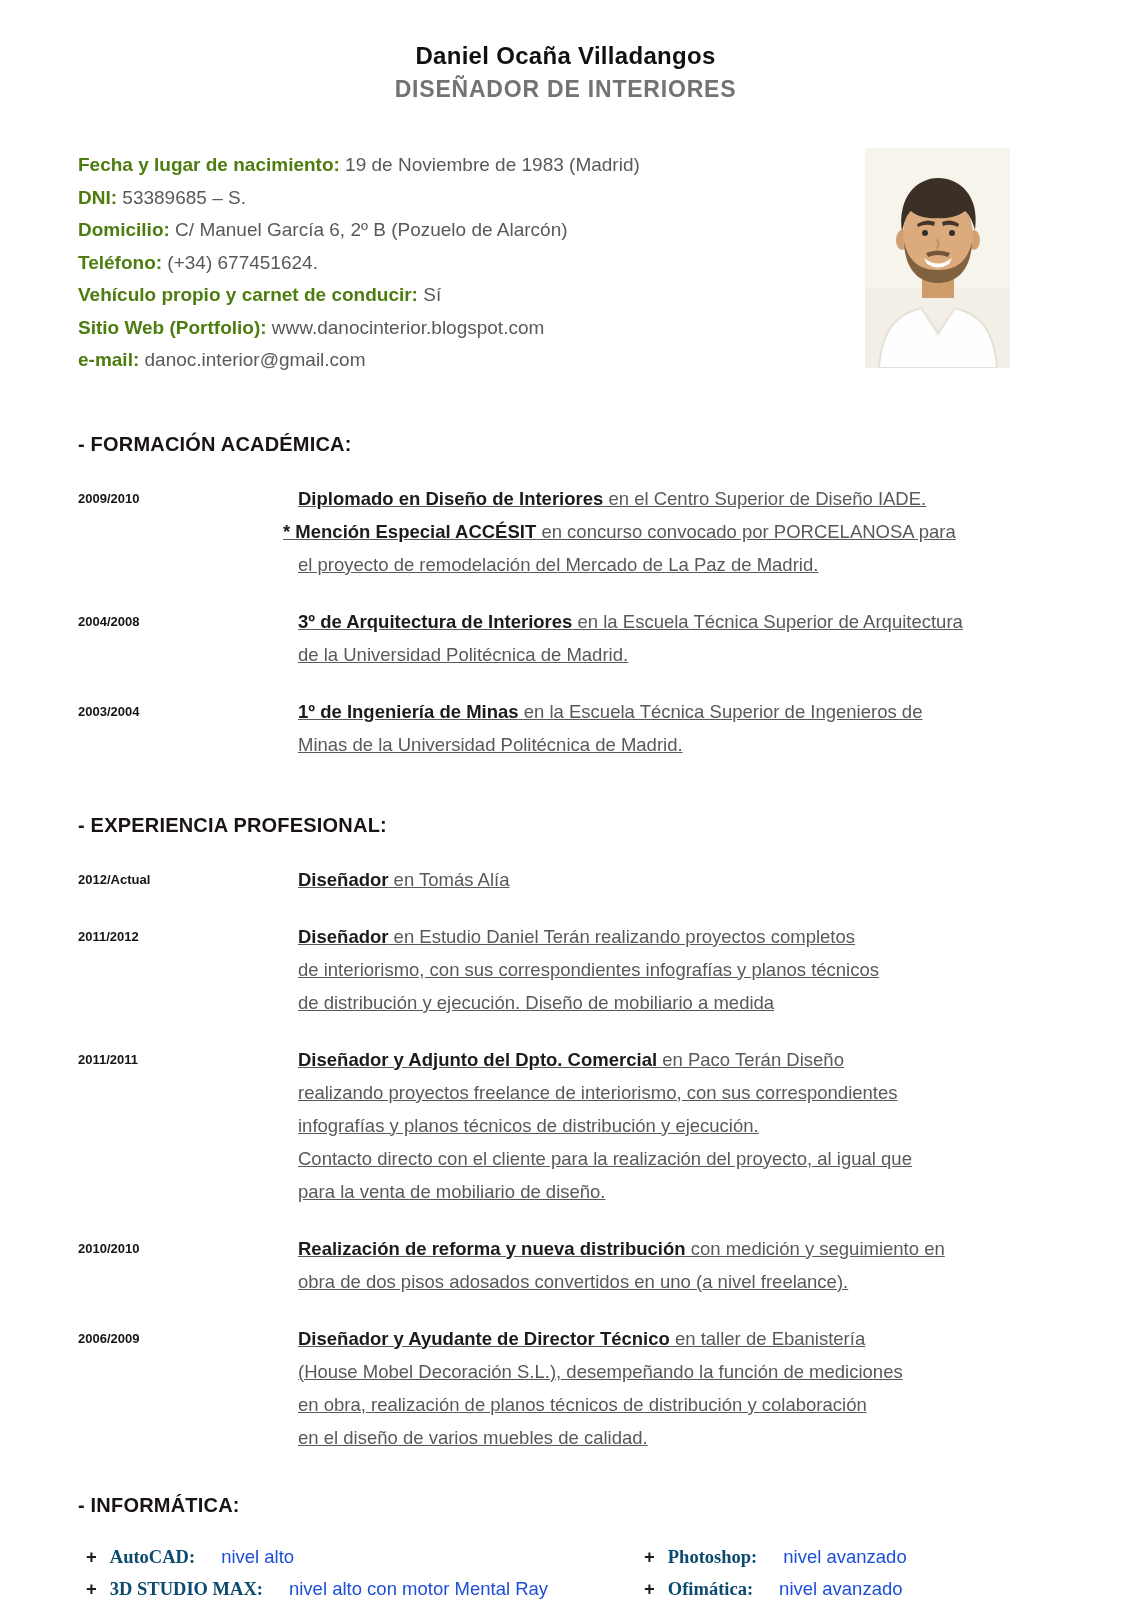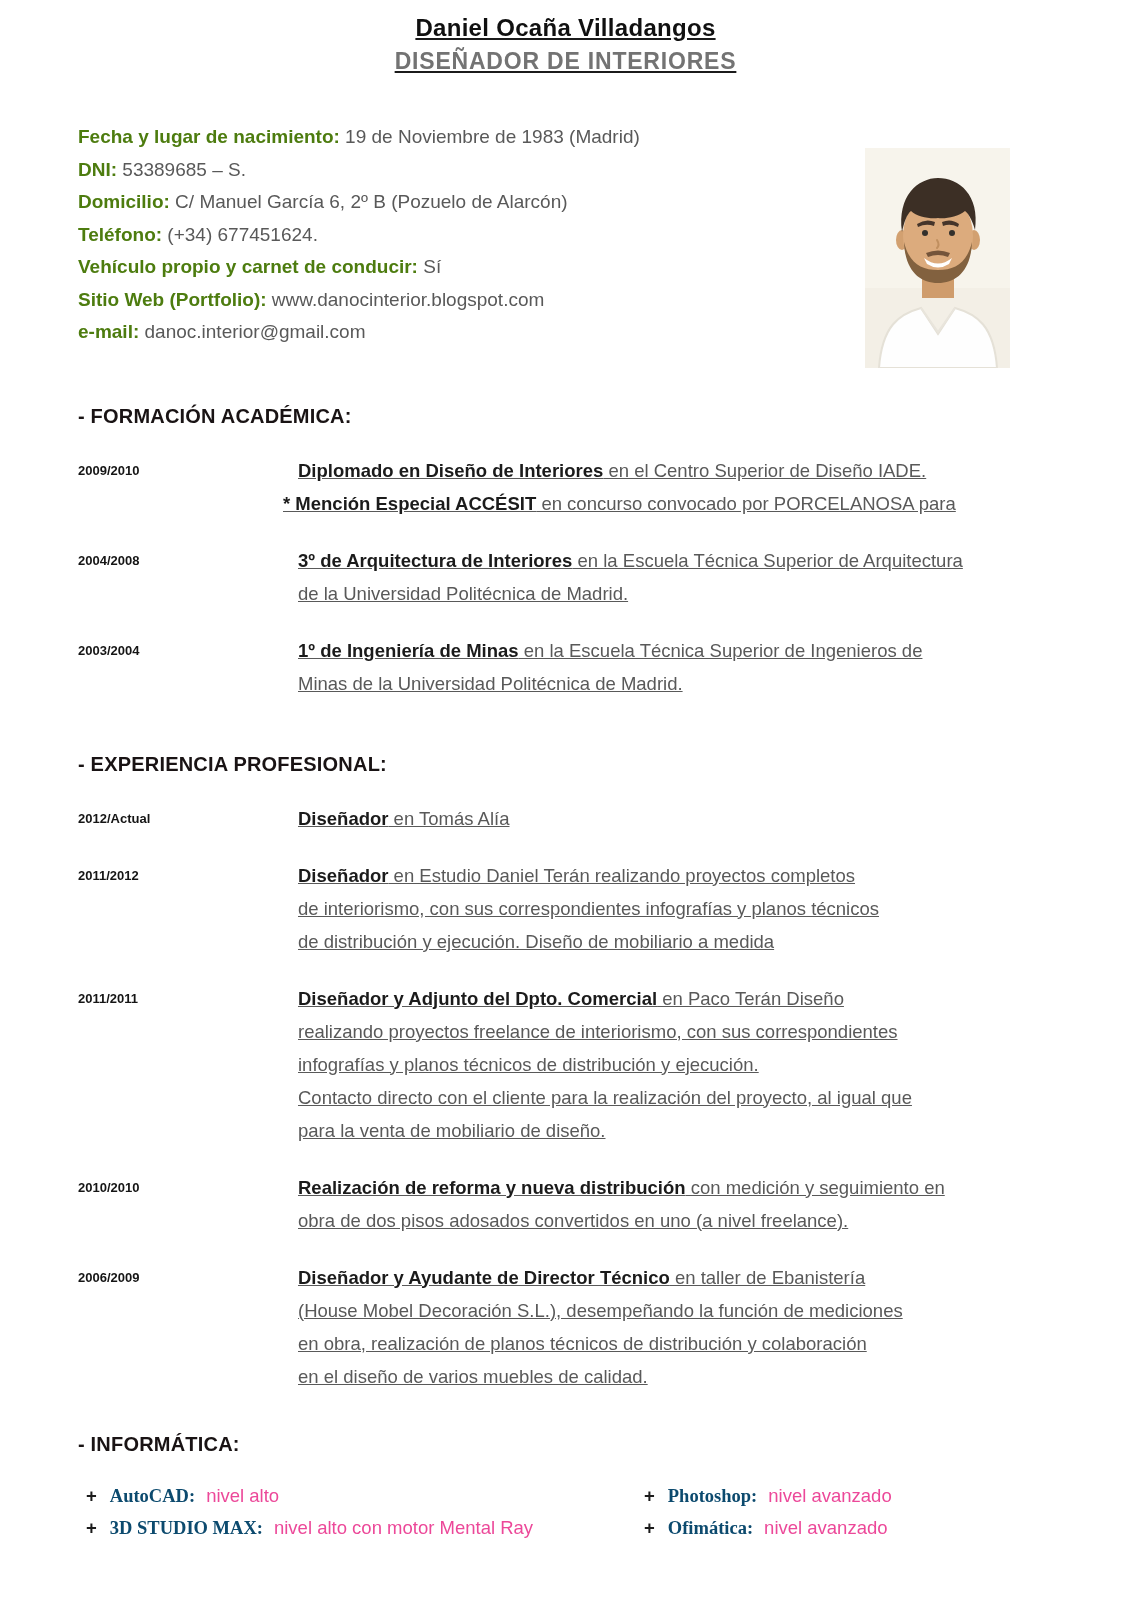--- a/index.html
+++ b/index.html
@@ -5,21 +5,21 @@
   * { margin:0; padding:0; box-sizing:border-box; }
   html,body { background:#ffffff; }
   body {
     width:1131px; height:1600px;
     font-family:"Liberation Sans", sans-serif;
     color:#1b1b1b; position:relative; overflow:hidden;
   }
   .page { position:relative; width:1131px; height:1600px; background:#fff; }
 
   
-  .header { text-align:center; padding-top:14px;text-decoration:underline; }
+  .header { text-align:center; padding-top:42px; }
   .name { font-size:24px; font-weight:bold; color:#101010; letter-spacing:.3px; }
   .role { font-size:23px; font-weight:bold; color:#737373; letter-spacing:.8px; margin-top:6px; }
 
   
   .top { margin:46px 0 0 78px; position:relative; }
   .info-row { font-size:19px; line-height:32.5px; white-space:nowrap; }
   .lbl { font-weight:bold; color:#4d7c0f; }
   .val { color:#595959; }
 
   .photo { position:absolute; left:865px; top:148px; width:145px; height:220px; }
@@ -38,21 +38,21 @@
   .line { line-height:33px; color:#595959; white-space:nowrap;text-decoration:underline; }
   .line .b { font-weight:bold; color:#1b1b1b; }
   .line.hang { margin-left:-15px; }
 
   
   .skills { display:flex; margin:24px 0 0 86px; font-size:18.5px; }
   .col-left { width:558px; flex:none; }
   .skill-row { line-height:31px; white-space:nowrap; }
   .plus { font-weight:bold; color:#1b1b1b; margin-right:13px; }
   .skill-label { font-weight:bold; color:#0c4a6e;font-family:Liberation Serif, serif; }
-  .skill-val { color:#ec4899; margin-left:11px; }
+  .skill-val { color:#1d4ed8; margin-left:26px; }
 </style>
 </head>
 <body>
 
 <div class="page">
 
   <div class="header">
     <div class="name">Daniel Ocaña Villadangos</div>
     <div class="role">DISEÑADOR DE INTERIORES</div>
   </div>
@@ -103,20 +103,21 @@
   </div>
 
   <section class="sec-education">
     <div class="sec-heading">- FORMACIÓN ACADÉMICA:</div>
     <div class="entries">
         <div class="entry">
           <div class="date">2009/2010</div>
           <div class="entry-body">
             <div class="line"><span class="b">Diplomado en Diseño de Interiores</span><span class="g"> en el Centro Superior de Diseño IADE.</span></div>
             <div class="line hang"><span class="b">* Mención Especial ACCÉSIT</span><span class="g"> en concurso convocado por PORCELANOSA para</span></div>
+            <div class="line"><span class="g">el proyecto de remodelación del Mercado de La Paz de Madrid.</span></div>
           </div>
         </div>
         <div class="entry">
           <div class="date">2004/2008</div>
           <div class="entry-body">
             <div class="line"><span class="b">3º de Arquitectura de Interiores</span><span class="g"> en la Escuela Técnica Superior de Arquitectura</span></div>
             <div class="line"><span class="g">de la Universidad Politécnica de Madrid.</span></div>
           </div>
         </div>
         <div class="entry">

